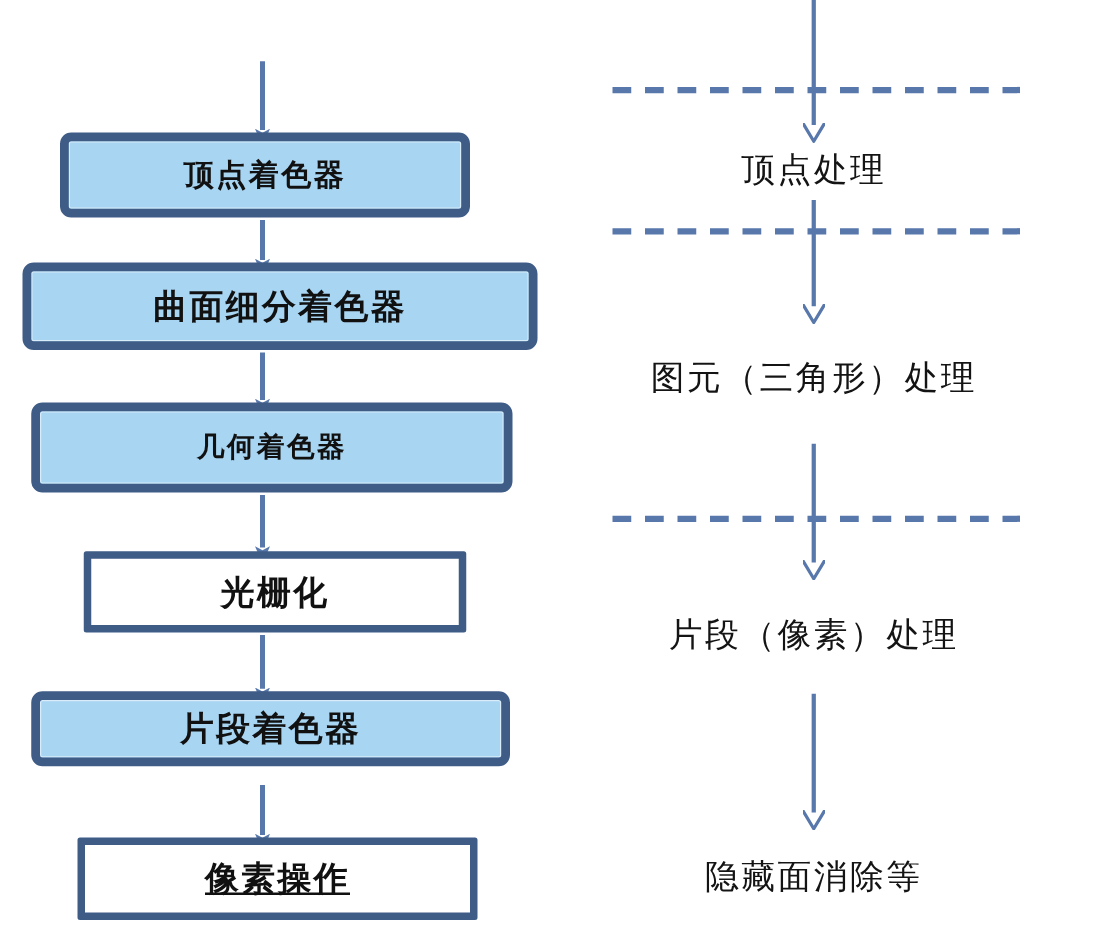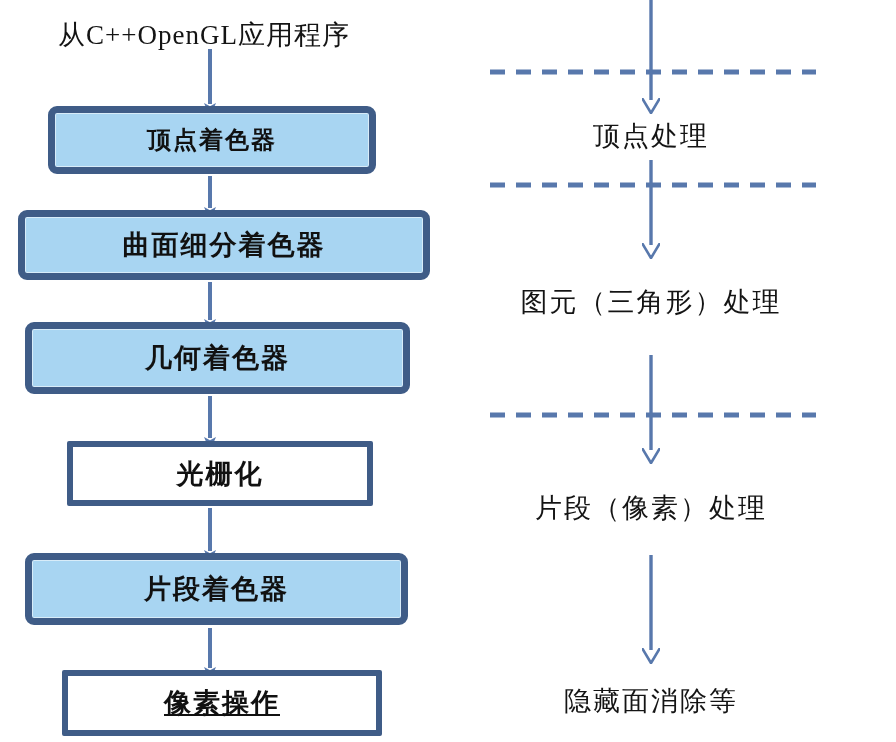--- a/index.html
+++ b/index.html
@@ -59,21 +59,20 @@
     white-space: nowrap;
     letter-spacing: 2px;
     text-align: center;
   }
 </style>
 </head>
 <body>
 
 <div id="canvas">
 
-  <div class="flow-title" style="left:58px; top:17px; font-size:27px;">从C++OpenGL应用程序</div>
 
   <svg class="layer" viewBox="0 0 896 742">
     <defs>
       <marker id="solidHead" markerWidth="14" markerHeight="12" refX="1" refY="6" orient="auto" markerUnits="userSpaceOnUse">
         <path d="M0,0 L14,6 L0,12 L3.2,6 Z" fill="#5878ac"></path>
       </marker>
       <marker id="openHead" markerWidth="16" markerHeight="18" refX="2" refY="9" orient="auto" markerUnits="userSpaceOnUse">
         <path d="M0,0 L15,9 L0,18" fill="none" stroke="#5878ac" stroke-width="2.6" stroke-linecap="round" stroke-linejoin="round"></path>
       </marker>
     </defs>
@@ -99,26 +98,26 @@
   </svg>
 
   <div id="node-host">
       <div class="node filled" style="left: 48px; top: 106px; width: 328px; height: 68px;">
         <span style="font-size: 24px;">顶点着色器</span>
       </div>
       <div class="node filled" style="left: 18px; top: 210px; width: 412px; height: 70px;">
         <span style="font-size: 27px;">曲面细分着色器</span>
       </div>
       <div class="node filled" style="left: 25px; top: 322px; width: 385px; height: 72px;">
-        <span style="font-size: 27px;">几何着色器</span>
+        <span style="font-size: 22px;">几何着色器</span>
       </div>
       <div class="node plain" style="left: 67px; top: 441px; width: 306px; height: 65px;">
         <span style="font-size: 27px;">光栅化</span>
       </div>
-      <div class="node filled" style="left: 25px; top: 553px; width: 383px; height: 72px; text-align: center;">
+      <div class="node filled" style="left: 25px; top: 553px; width: 383px; height: 60px; text-align: center;">
         <span style="font-size: 27px;">片段着色器</span>
       </div>
       <div class="node plain" style="left: 62px; top: 670px; width: 320px; height: 66px;">
         <span style="font-size: 27px; text-decoration: underline;">像素操作</span>
       </div>
     </div>
   <div id="stage-label-host">
       <div class="stage-label" style="font-size: 27px; left: 0px; top: 117.56px; width: 896px; transform: translateX(203px);">顶点处理</div>
       <div class="stage-label" style="font-size: 27px; left: 0px; top: 283.56px; width: 896px; transform: translateX(203px);">图元（三角形）处理</div>
       <div class="stage-label" style="font-size: 27px; left: 0px; top: 489.56px; width: 896px; transform: translateX(203px);">片段（像素）处理</div>

